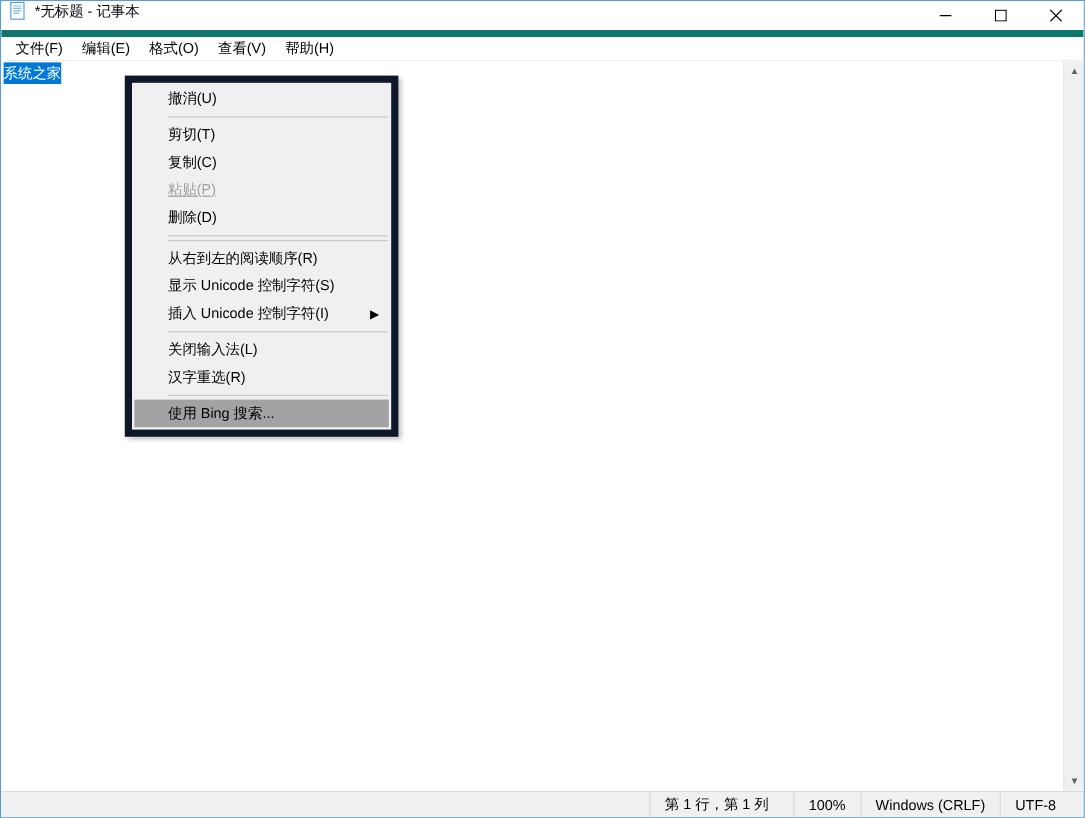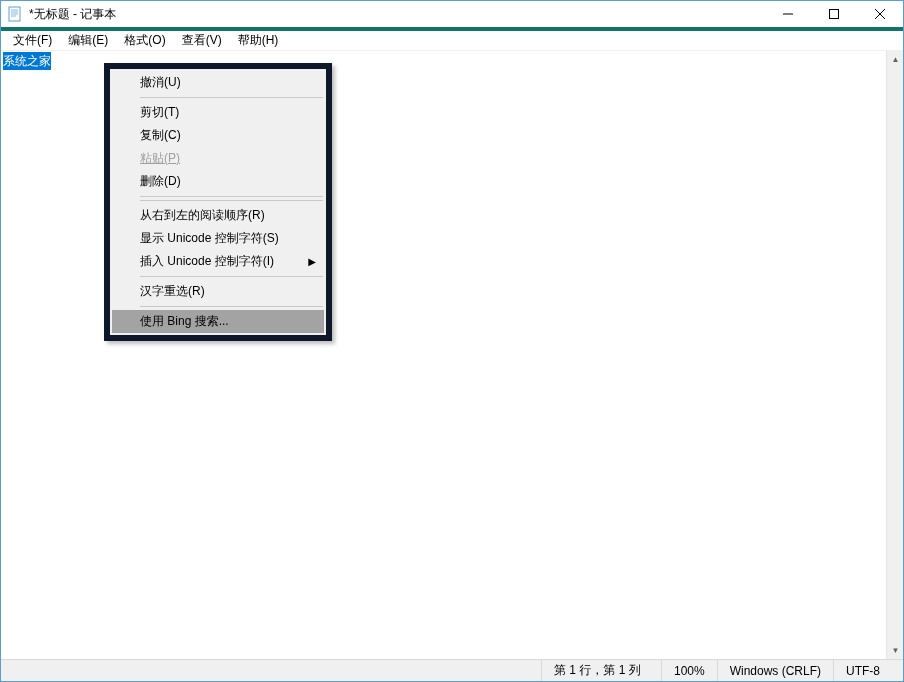--- a/index.html
+++ b/index.html
@@ -10,23 +10,22 @@
       width: 904px;
       height: 682px;
       overflow: hidden;
       border: 1px solid #579ed1;
       position: relative;
     }
     .titlebar {
       height: 30px;
       background: #ffffff;
       display: flex;
-      align-items: center;
       padding-left: 6px;
-      border-bottom: 4px solid #0f766e;
+      border-bottom: 6px solid #0f766e;
     }
     .title-icon {
       width: 16px; height: 16px;
       margin-right: 6px;
       display: inline-flex;
       align-items: center;
       justify-content: center;
     }
     .title-text {
       flex: 1;
@@ -216,20 +215,21 @@
   <div class="ctx-item">删除(D)</div>
   <div class="ctx-sep"></div>
   <div class="ctx-sep"></div>
   <div class="ctx-item">从右到左的阅读顺序(R)</div>
   <div class="ctx-item">显示 Unicode 控制字符(S)</div>
   <div class="ctx-item">
     <span>插入 Unicode 控制字符(I)</span>
     <span class="ctx-submenu-arrow">▶</span>
   </div>
   <div class="ctx-sep"></div>
+  <div class="ctx-item">关闭输入法(L)</div>
   <div class="ctx-item">汉字重选(R)</div>
   <div class="ctx-sep"></div>
   <div class="ctx-item highlight">使用 Bing 搜索...</div>
 </div>
 
 <div class="statusbar">
   <div class="status-spacer"></div>
   <div class="status-cell pos">第 1 行，第 1 列</div>
   <div class="status-cell zoom">100%</div>
   <div class="status-cell eol">Windows (CRLF)</div>

